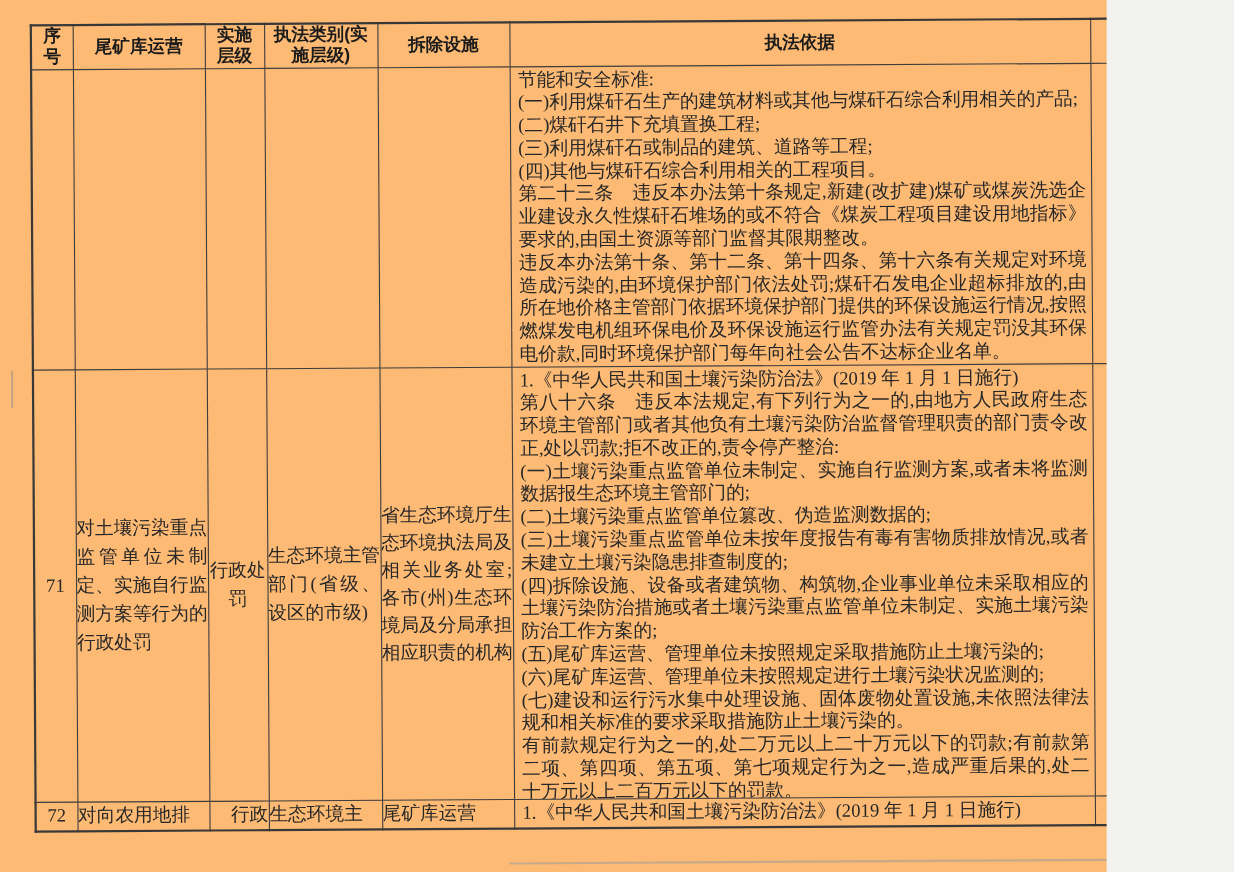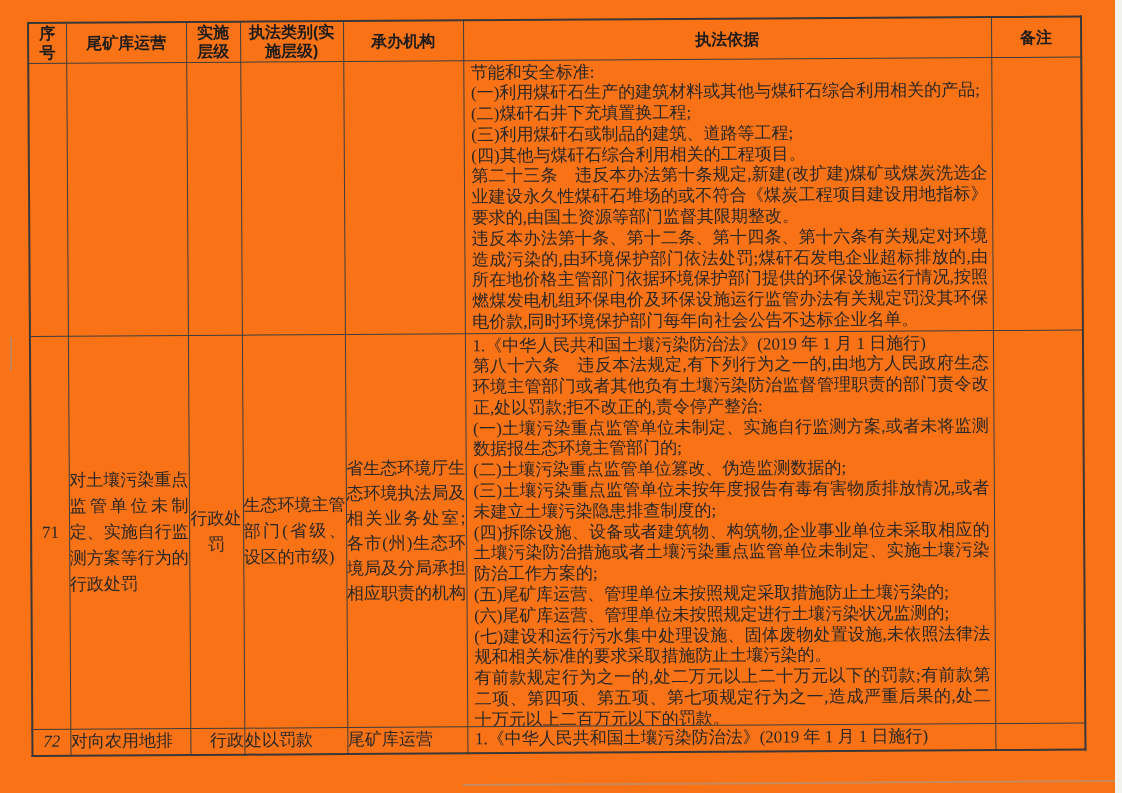--- a/index.html
+++ b/index.html
@@ -3,22 +3,22 @@
 <meta charset="utf-8">
 <style>
   html,body{margin:0;padding:0;}
   body{
     width:1122px;height:793px;
     background:#f2f2ef;
     font-family:"Liberation Serif","DejaVu Serif",serif;
   }
   .page{
     position:relative;
-    width:1115px;height:793px;
-    background:#f97316;
+    width:1006px;height:793px;
+    background:#fdba74;
     overflow:hidden;
     color:#272727;
   }
   .doc-table{
     position:absolute;
     left:27px;top:22px;
     width:1053px;
     border-collapse:collapse;
     table-layout:fixed;
     transform:rotate(-0.35deg);
@@ -71,21 +71,21 @@
     line-height:20.8px;
     padding:2px 4px 0 7px;
     overflow:hidden;
   }
   tr.row-cont .basis-box{height:270px;}
   tr.row-71 .basis-box{height:390px;}
   tr.row-72 .basis-box{height:23px;}
   tr.row-72 td{vertical-align:top;}
   tr.row-72 .cell-name,tr.row-72 .cell-subject,tr.row-72 .cell-agency{line-height:24px;}
   tr.row-72 .cell-category{line-height:24px;text-align:right;}
-  tr.row-72 .cell-seq{vertical-align:top;line-height:24px;font-style:italic;}
+  tr.row-72 .cell-seq{vertical-align:top;line-height:24px;}
   .cell-note{vertical-align:middle;}
   
   .artifact-bottom{
     position:absolute;
     left:463px;top:784px;
     width:659px;height:2px;
     background:#9d9d9d;
     opacity:0.55;
     transform:rotate(-0.35deg);
     transform-origin:left center;
@@ -113,21 +113,21 @@
       <col style="width:528px">
       <col style="width:90px">
     </colgroup>
 
     <tbody>
         <tr class="header-row">
       <th>序号</th>
       <th>尾矿库运营</th>
       <th>实施层级</th>
       <th>执法类别(实施层级)</th>
-      <th>承办机构</th>
+      <th>拆除设施</th>
       <th>执法依据</th>
       <th>备注</th>
     </tr>
 
     <tr class="row-cont">
       <td class="cell-seq"></td>
       <td class="cell-name"></td>
       <td class="cell-category"></td>
       <td class="cell-subject"></td>
       <td class="cell-agency"></td>
@@ -161,21 +161,21 @@
 (七)建设和运行污水集中处理设施、固体废物处置设施,未依照法律法规和相关标准的要求采取措施防止土壤污染的。
 有前款规定行为之一的,处二万元以上二十万元以下的罚款;有前款第二项、第四项、第五项、第七项规定行为之一,造成严重后果的,处二十万元以上二百万元以下的罚款。</div>
       </td>
       <td class="cell-note"></td>
     </tr>
 
     <tr class="row-72">
       <td class="cell-seq">72</td>
       <td class="cell-name">对向农用地排</td>
       <td class="cell-category">行政</td>
-      <td class="cell-subject">处以罚款</td>
+      <td class="cell-subject">生态环境主</td>
       <td class="cell-agency">尾矿库运营</td>
       <td class="cell-basis">
         <div class="basis-box">1.《中华人民共和国土壤污染防治法》(2019 年 1 月 1 日施行)</div>
       </td>
       <td class="cell-note"></td>
     </tr>
   </tbody>
     </table>
 
   <div class="artifact-bottom"></div>

